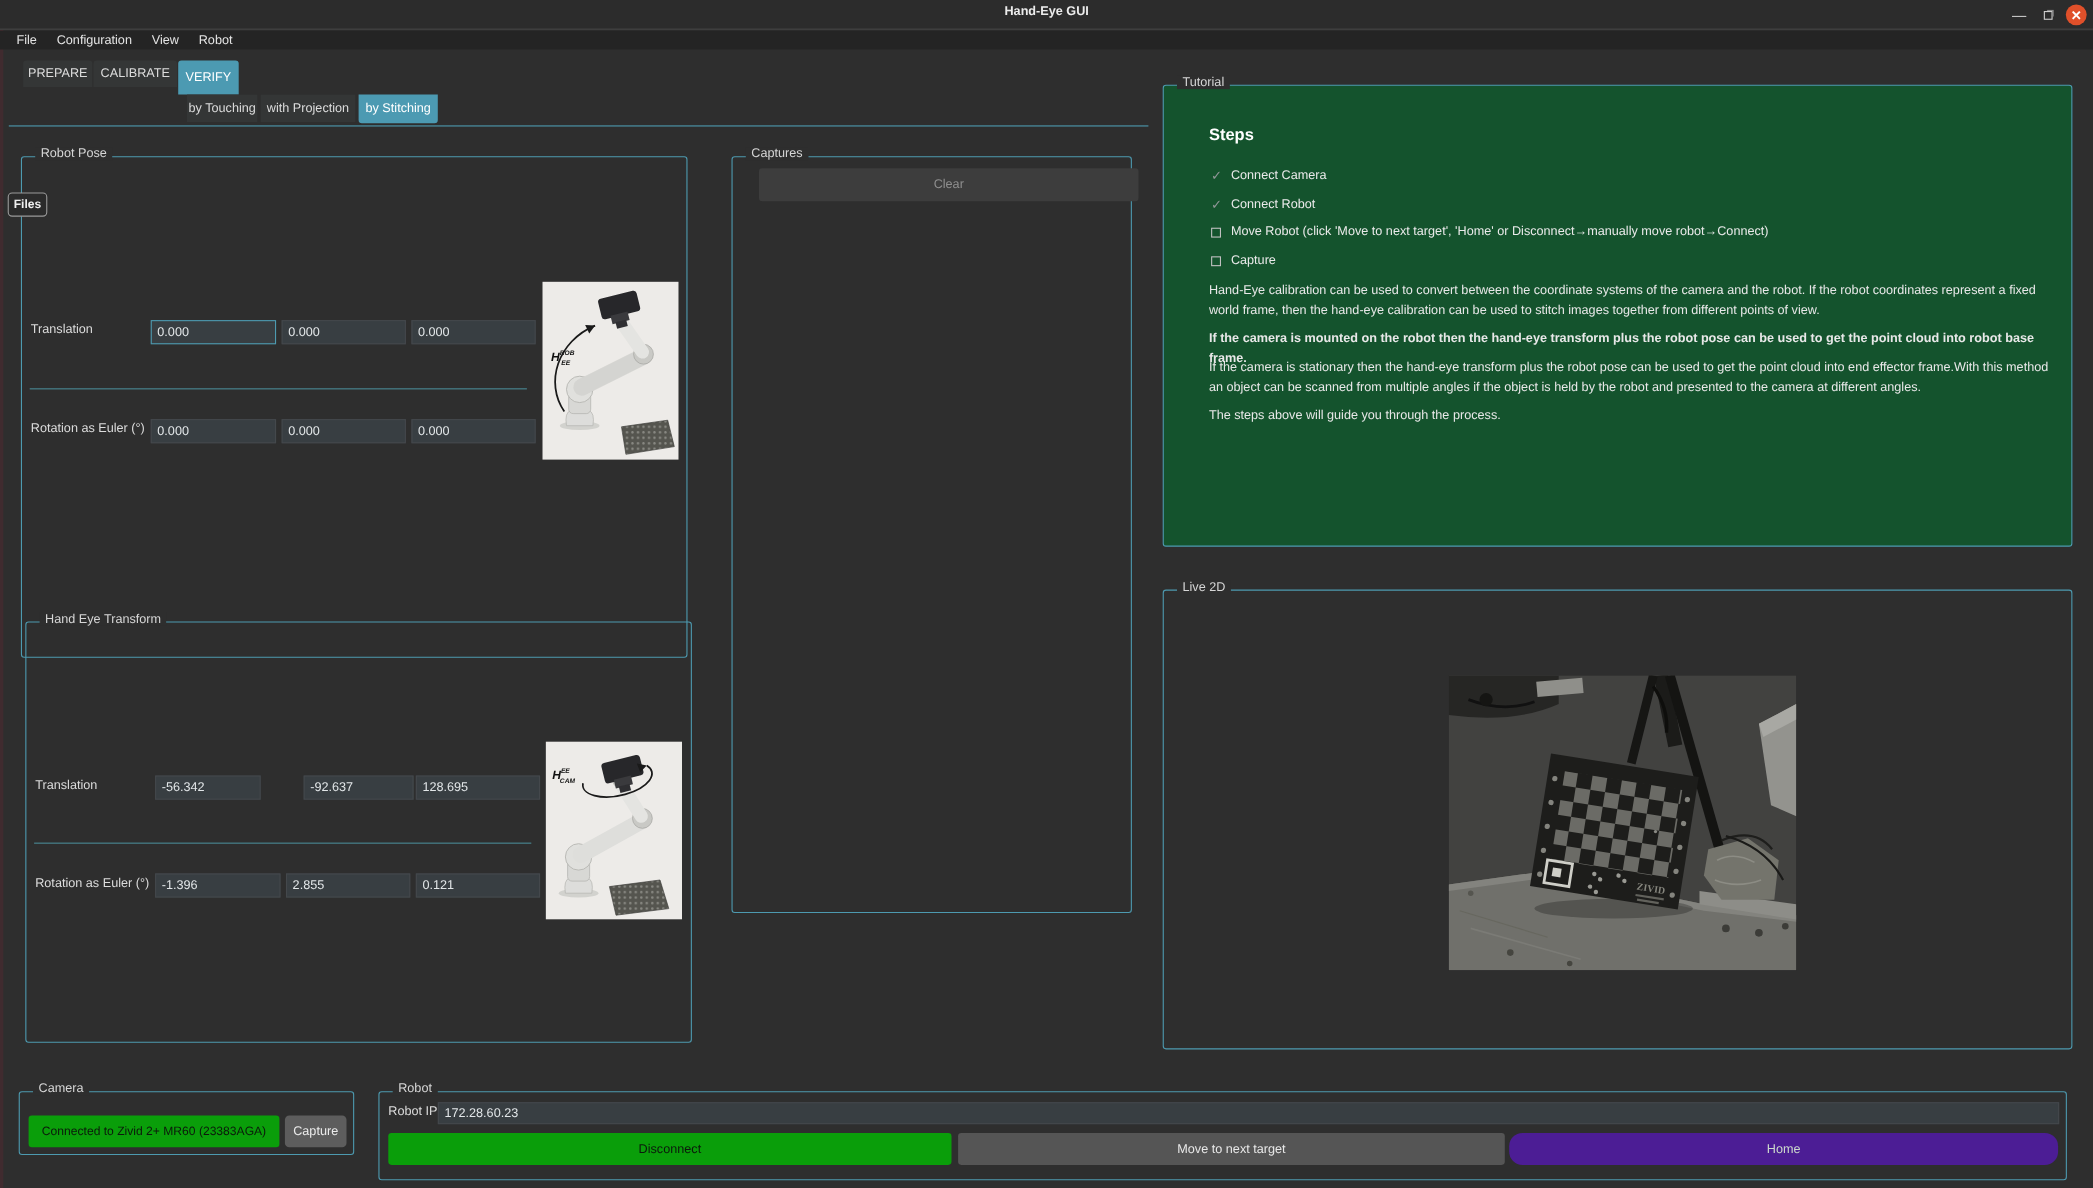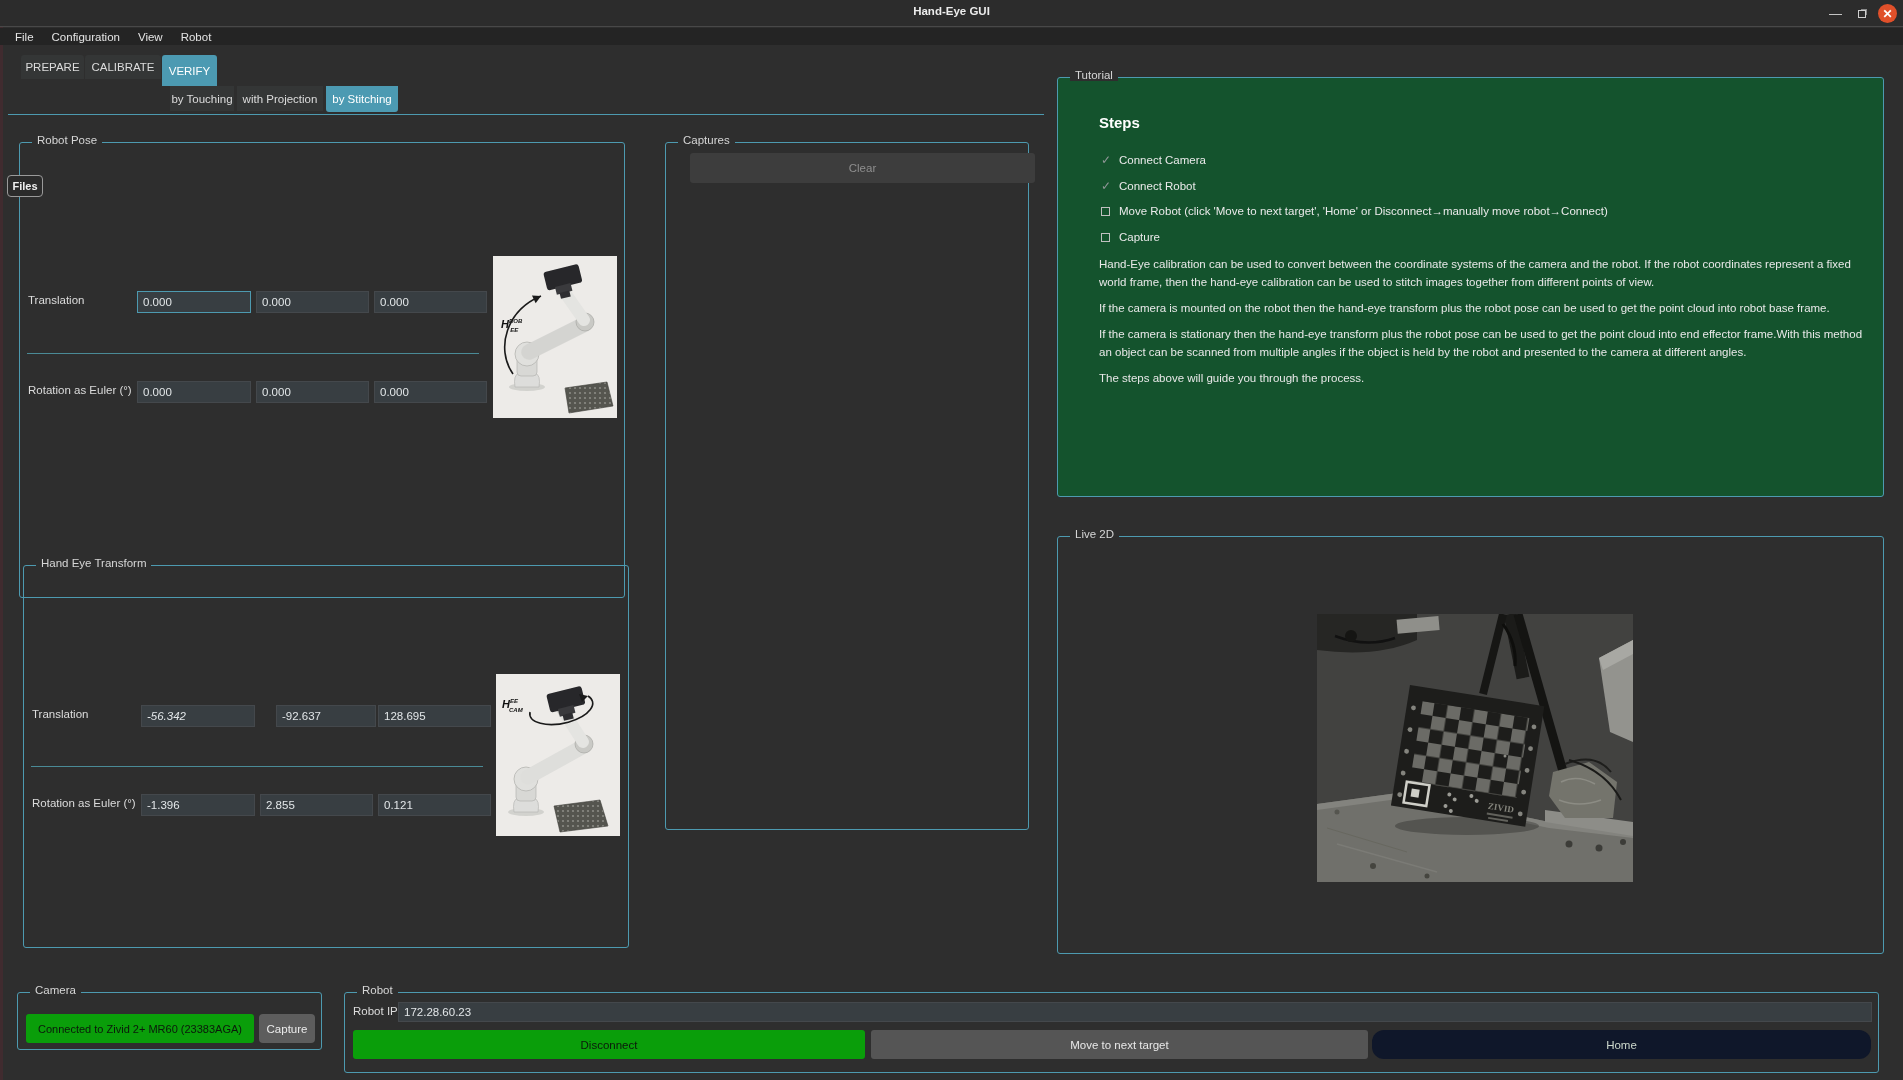--- a/index.html
+++ b/index.html
@@ -30,21 +30,21 @@
   .field.focus{border:1px solid #4d9ab0;}
   .sep{position:absolute;height:1px;background:#4a8a96;}
   .filestab{position:absolute;left:-13px;top:32px;width:36px;height:22px;background:#2b2b2b;border:1px solid #9a9a9a;border-radius:4px;color:#f0f0f0;font-size:11px;font-weight:bold;display:flex;align-items:center;justify-content:center;}
   .diagram{position:absolute;}
   
   .btn{position:absolute;display:flex;align-items:center;justify-content:center;font-size:11.5px;border-radius:3px;}
   .btn-clear{background:#3d3d3d;color:#8f8f8f;}
   .btn-green{background:#0a9e0a;color:#0c190c;}
   .btn-gray{background:#5d5d5d;color:#ececec;border-radius:4px;}
   .btn-move{background:#555555;color:#e8e8e8;}
-  .btn-home{background:#0f172a;color:#ccd8cc;border-radius:12px;}
+  .btn-home{background:#4c1d95;color:#ccd8cc;border-radius:12px;}
   
   .tutorial-box{background:#14532d;}
   .steps-heading{position:absolute;left:41px;top:36px;font-size:15px;font-weight:bold;color:#fff;}
   .step{position:absolute;left:43px;height:14px;display:flex;align-items:center;}
   .step .chk{color:#8f9696;font-size:12px;width:14px;}
   .step .box{width:9px;height:9px;border:1px solid #c0c0c0;margin-right:5px;margin-left:0px;}
   .step .lbl{color:#eaeaea;font-size:11.5px;margin-left:4px;white-space:nowrap;}
   .para{position:absolute;left:41px;width:768px;color:#e8e8e8;font-size:11.5px;line-height:17.5px;}
   svg text{font-family:"Liberation Serif",serif;}
 </style>
@@ -123,21 +123,21 @@
       <text x="8" y="72" font-size="11" font-weight="bold" font-style="italic" fill="#111">
         <tspan>H</tspan><tspan font-size="6" dy="-5">ROB</tspan><tspan font-size="6" dx="-12" dy="9">EE</tspan>
       </text>
     </svg>
   </section>
 
   <section class="group" style="left:23px;top:565px;width:606px;height:383px;">
     <span class="glabel">Hand Eye Transform</span>
 
     <span class="frmlabel" style="left:8px;top:142px;">Translation</span>
-    <div class="field" style="left:117px;top:139px;width:114px;font-style:italic;">-56.342</div>
+    <div class="field" style="left:117px;top:139px;width:96px;">-56.342</div>
     <div class="field" style="left:252px;top:139px;width:100px;">-92.637</div>
     <div class="field" style="left:354px;top:139px;width:113px;">128.695</div>
 
     <div class="sep" style="left:7px;top:200px;width:452px;"></div>
 
     <span class="frmlabel" style="left:8px;top:231px;">Rotation as Euler (°)</span>
     <div class="field" style="left:117px;top:228px;width:114px;">-1.396</div>
     <div class="field" style="left:236px;top:228px;width:113px;">2.855</div>
     <div class="field" style="left:354px;top:228px;width:113px;">0.121</div>
 
@@ -191,21 +191,21 @@
     <div class="step" style="top:126px;">
       <span class="box"></span>
       <span class="lbl">Move Robot (click 'Move to next target', 'Home' or Disconnect→manually move robot→Connect)</span>
     </div>
     <div class="step" style="top:152px;">
       <span class="box"></span>
       <span class="lbl">Capture</span>
     </div>
 
     <div class="para" style="top:178px;">Hand-Eye calibration can be used to convert between the coordinate systems of the camera and the robot. If the robot coordinates represent a fixed world frame, then the hand-eye calibration can be used to stitch images together from different points of view.</div>
-    <div class="para" style="top:222px;">If the camera is mounted on the robot then the hand-eye transform plus the robot pose can be used to get the point cloud into robot base frame.</div>
+    <div class="para" style="top:222px;font-weight:bold;">If the camera is mounted on the robot then the hand-eye transform plus the robot pose can be used to get the point cloud into robot base frame.</div>
     <div class="para" style="top:248px;">If the camera is stationary then the hand-eye transform plus the robot pose can be used to get the point cloud into end effector frame.With this method an object can be scanned from multiple angles if the object is held by the robot and presented to the camera at different angles.</div>
     <div class="para" style="top:292px;">The steps above will guide you through the process.</div>
   </section>
 
   <section class="group" style="left:1057px;top:536px;width:827px;height:418px;">
     <span class="glabel">Live 2D</span>
     <svg style="position:absolute;left:259px;top:77px;" width="316" height="268" viewBox="0 0 316 268">
       <rect width="316" height="268" fill="#424240"></rect>
 
       <path d="M0,0 H100 V26 Q60,44 0,36 Z" fill="#262624"></path>

